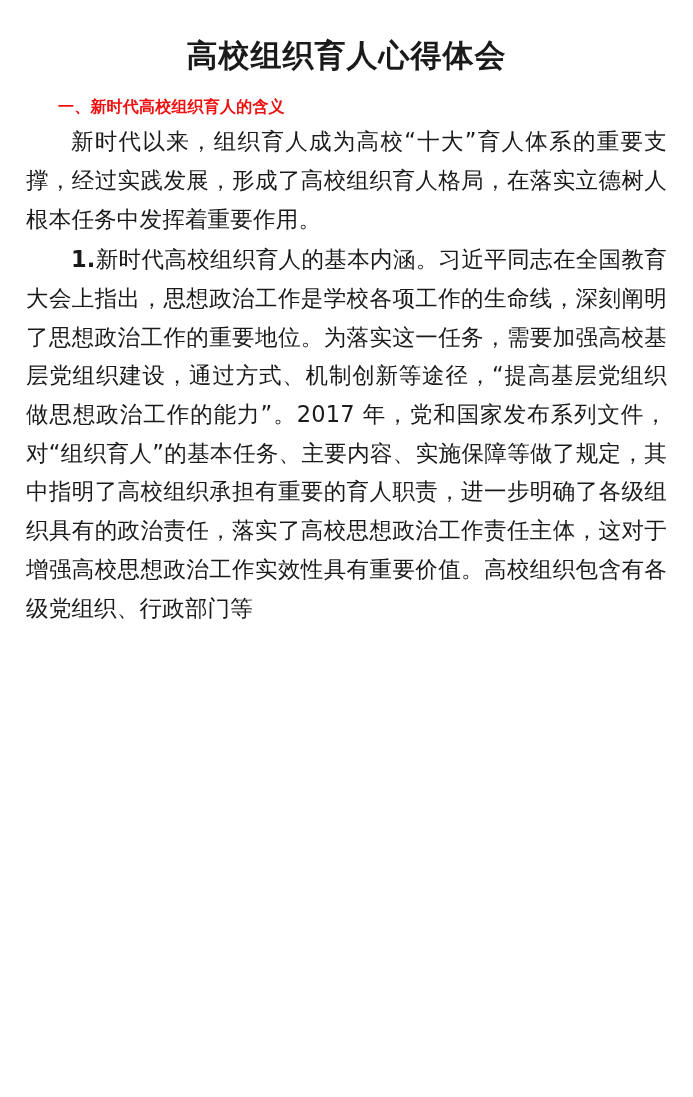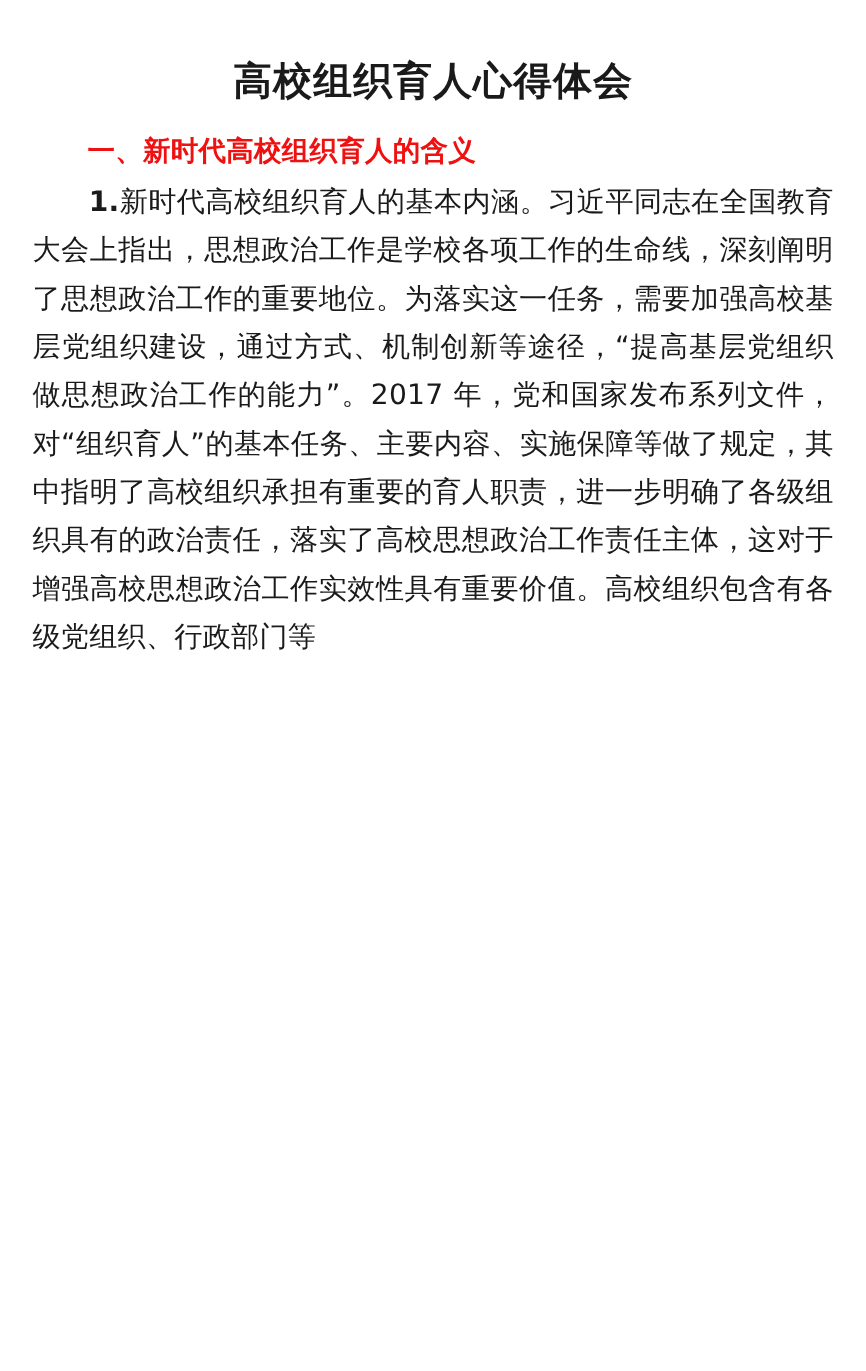--- a/index.html
+++ b/index.html
@@ -11,21 +11,21 @@
     width: 693px;
     height: 1097px;
     font-family: "DejaVu Sans", "Liberation Sans", sans-serif;
     color: #1a1a1a;
     overflow: hidden;
   }
   .page {
     width: 693px;
     height: 1097px;
     box-sizing: border-box;
-    padding: 32px 26px 0 26px;
+    padding: 22px 26px 0 26px;
     position: relative;
   }
   .doc-title {
     text-align: center;
     font-size: 31px;
     font-weight: bold;
     letter-spacing: 1px;
     color: #1a1a1a;
     margin: 14px 0 18px 0;
     line-height: 1.25;
@@ -34,21 +34,21 @@
     font-size: 22.5px;
     line-height: 1.72;
     text-align: justify;
     text-justify: inter-ideograph;
     color: #1a1a1a;
     margin: 0 0 2px 0;
     text-indent: 2em;
     letter-spacing: 0.2px;
   }
   .heading-red {
-    font-size: 22px;
+    font-size: 16px;
     line-height: 1.72;
     color: #ee1111;
     font-weight: bold;
     text-indent: 2em;
     margin: 4px 0 2px 0;
     letter-spacing: 0.2px;
   }
   .num-bold {
     font-weight: bold;
   }
@@ -56,16 +56,17 @@
 </head>
 <body>
 
 <div class="page">
 
   <h1 class="doc-title">高校组织育人心得体会</h1>
 
 
   <p class="heading-red">一、新时代高校组织育人的含义</p>
 
+  <p class="para">新时代以来，组织育人成为高校“十大”育人体系的重要支撑，经过实践发展，形成了高校组织育人格局，在落实立德树人根本任务中发挥着重要作用。</p>
 
   <p class="para"><span class="num-bold">1.</span><span>新时代高校组织育人的基本内涵。习近平同志在全国教育大会上指出，思想政治工作是学校各项工作的生命线，深刻阐明了思想政治工作的重要地位。为落实这一任务，需要加强高校基层党组织建设，通过方式、机制创新等途径，“提高基层党组织做思想政治工作的能力”。2017 年，党和国家发布系列文件，对“组织育人”的基本任务、主要内容、实施保障等做了规定，其中指明了高校组织承担有重要的育人职责，进一步明确了各级组织具有的政治责任，落实了高校思想政治工作责任主体，这对于增强高校思想政治工作实效性具有重要价值。高校组织包含有各级党组织、行政部门等</span></p>
 
 </div>
 
 </body></html>

